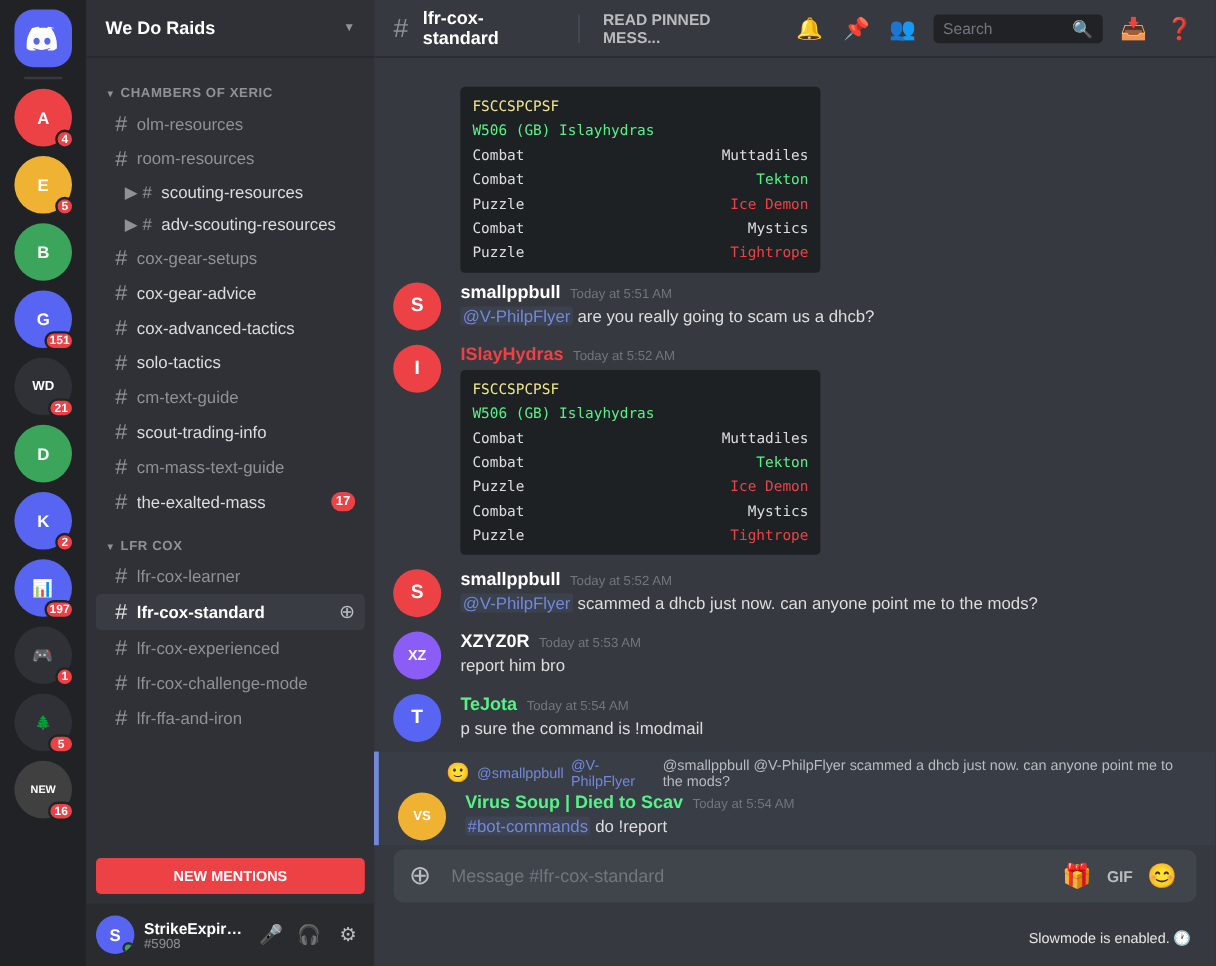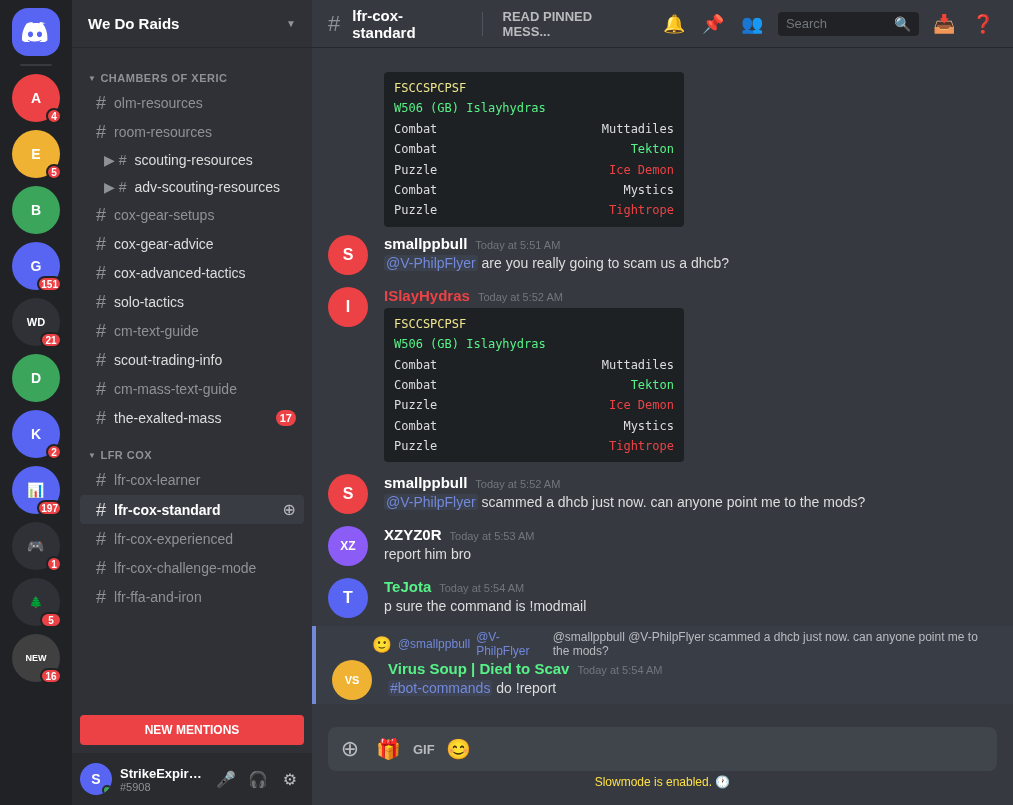--- a/index.html
+++ b/index.html
@@ -189,21 +189,21 @@
       flex: 1; background: transparent; border: none; outline: none;
       color: #dcddde; font-size: 15px; padding: 12px 0;
     }
     .message-input::placeholder { color: #72767d; }
     .input-icons { display: flex; gap: 8px; align-items: center; }
     .input-icon-btn {
       background: transparent; border: none;
       color: #b9bbbe; cursor: pointer; font-size: 20px;
     }
     .slowmode-bar {
-      text-align: center; padding: 4px 4px 0; font-size: 12px; color: #fde047;
+      text-align: right; padding: 4px 4px 0; font-size: 12px; color: #e5e5e5; margin-top: 19px;
     }
 
     
     .new-mentions-btn {
       background: #ed4245; color: white;
       border: none; border-radius: 4px;
       padding: 8px 16px; font-weight: 700; font-size: 12px;
       cursor: pointer; text-align: center;
       margin: 0 8px 8px 8px;
     }
@@ -564,20 +564,21 @@
           </div>
         </div>
       </div>
     </div>
 
   </div>
 
   <div class="message-input-area">
     <div class="message-input-bar">
       <button class="plus-btn">⊕</button>
+      <input class="message-input" type="text" placeholder="Message #lfr-cox-standard" style="">
       <div class="input-icons">
         <button class="input-icon-btn">🎁</button>
         <button class="input-icon-btn" style="font-size:13px; font-weight:bold; color:#b9bbbe; background:#40444b; padding:2px 4px; border-radius:4px;">GIF</button>
         <button class="input-icon-btn">😊</button>
       </div>
     </div>
     <div class="slowmode-bar">
       <span>Slowmode is enabled.</span>
       <span> 🕐</span>
     </div>

